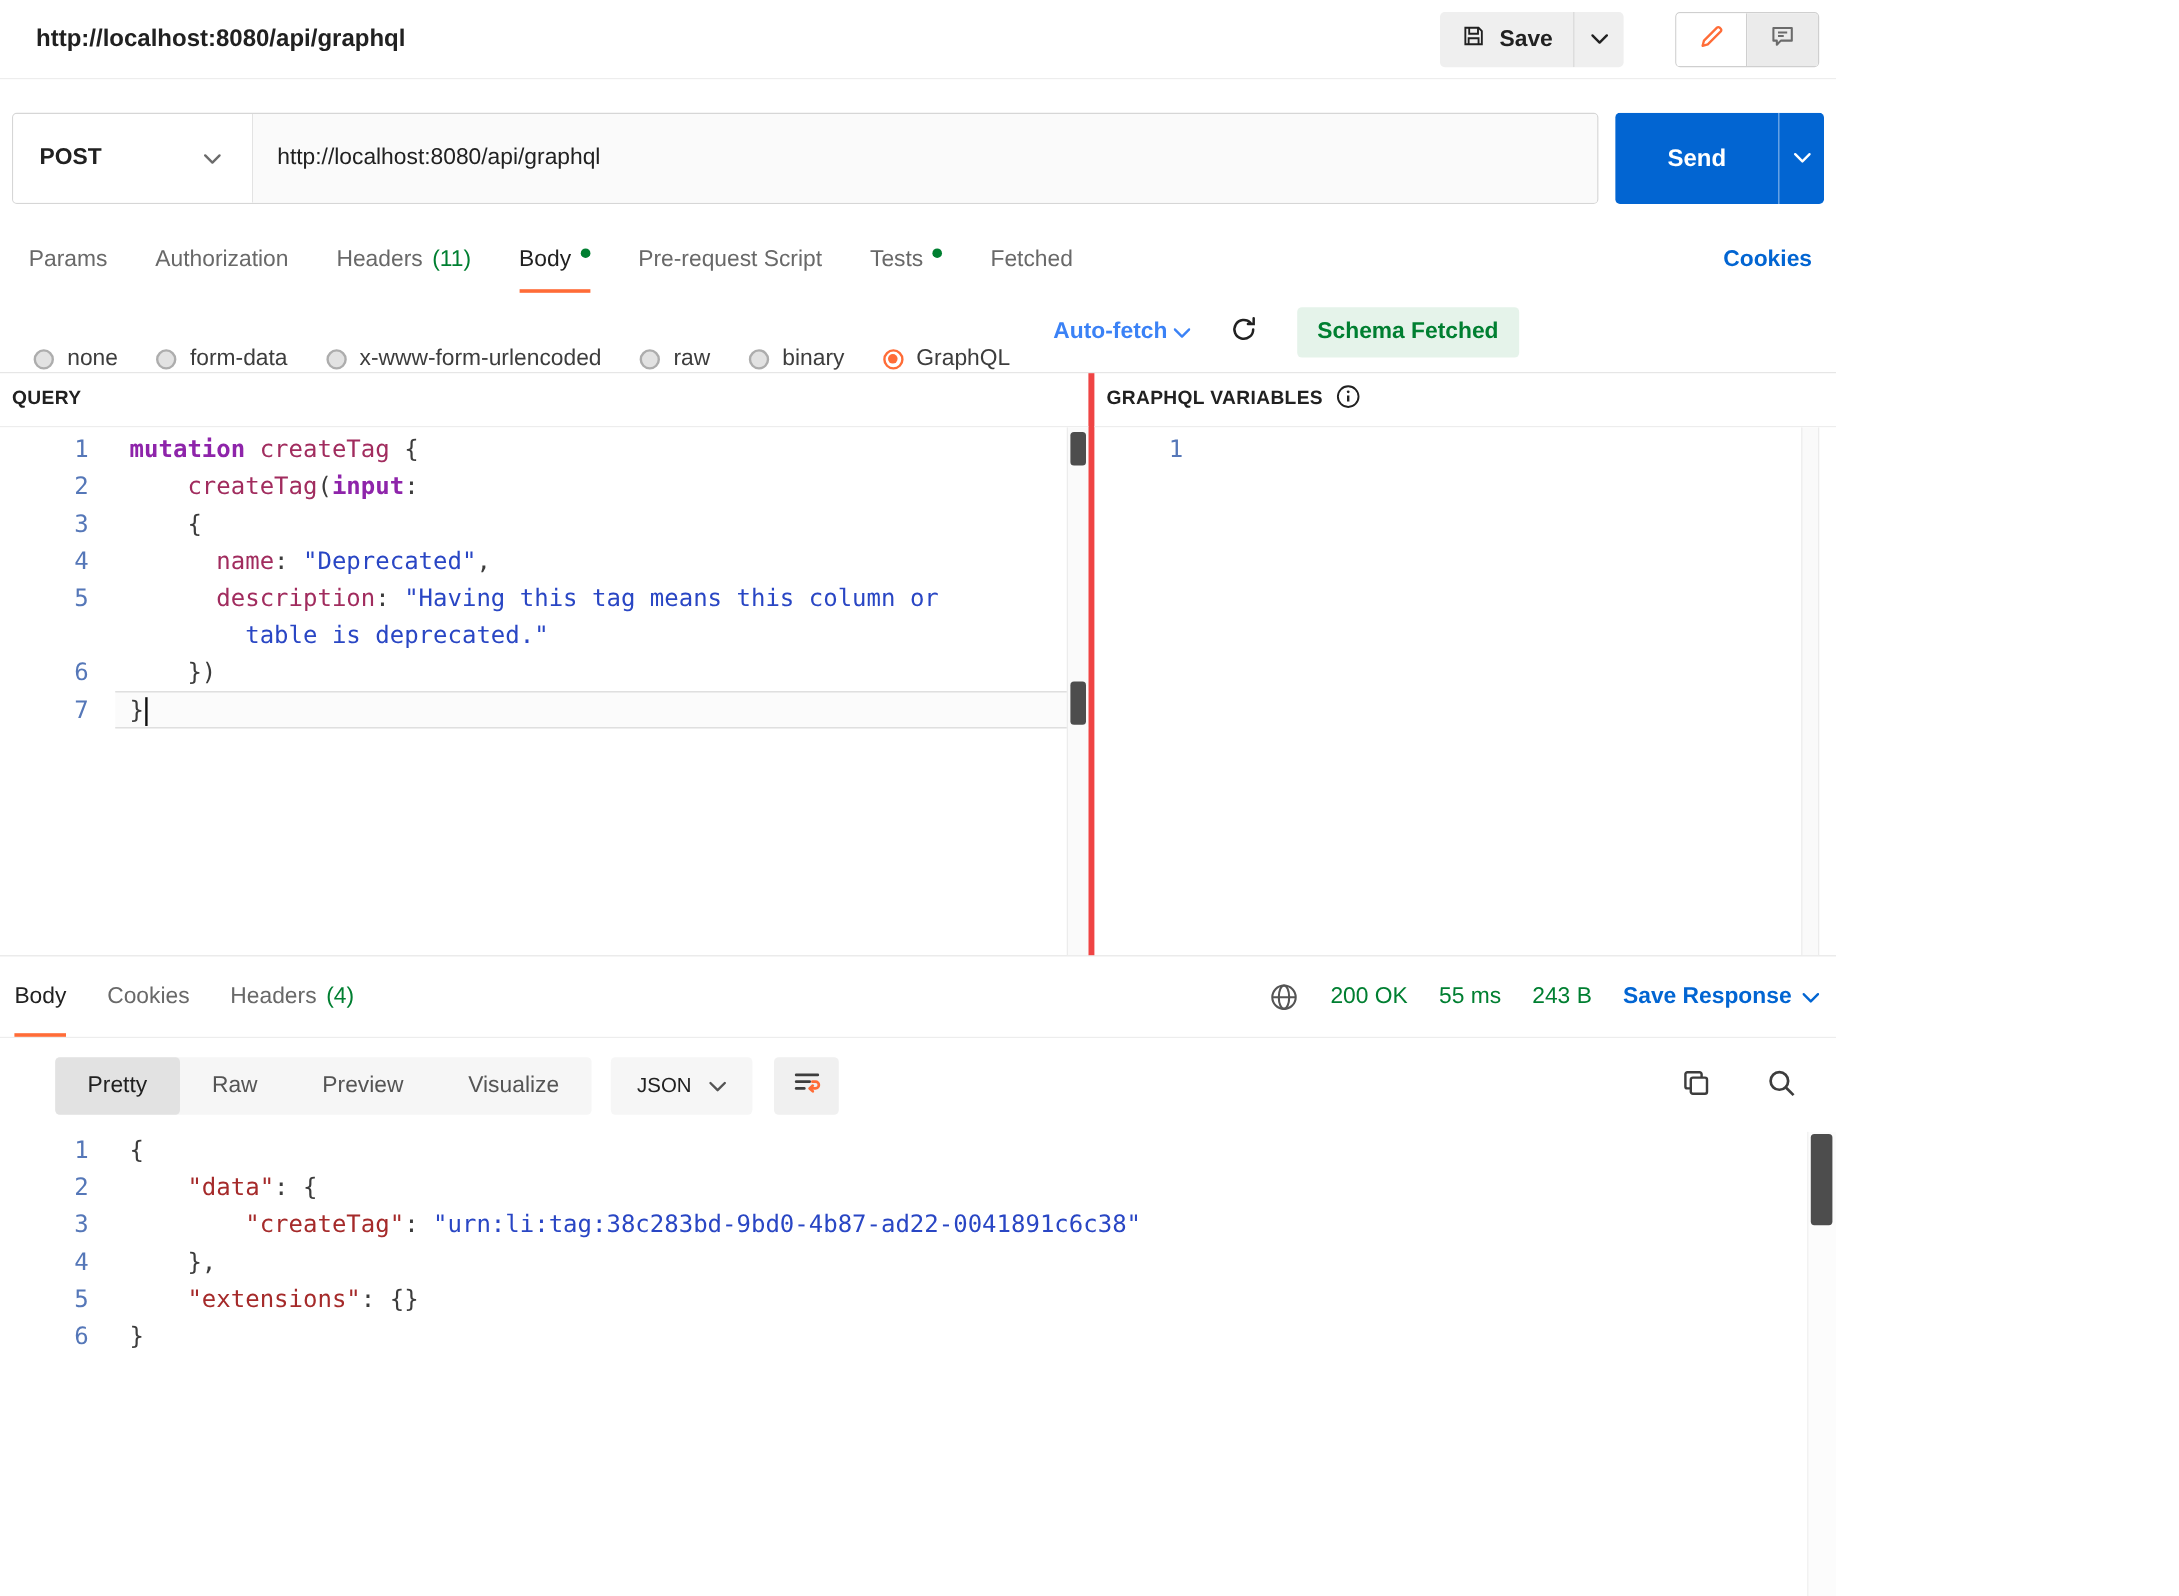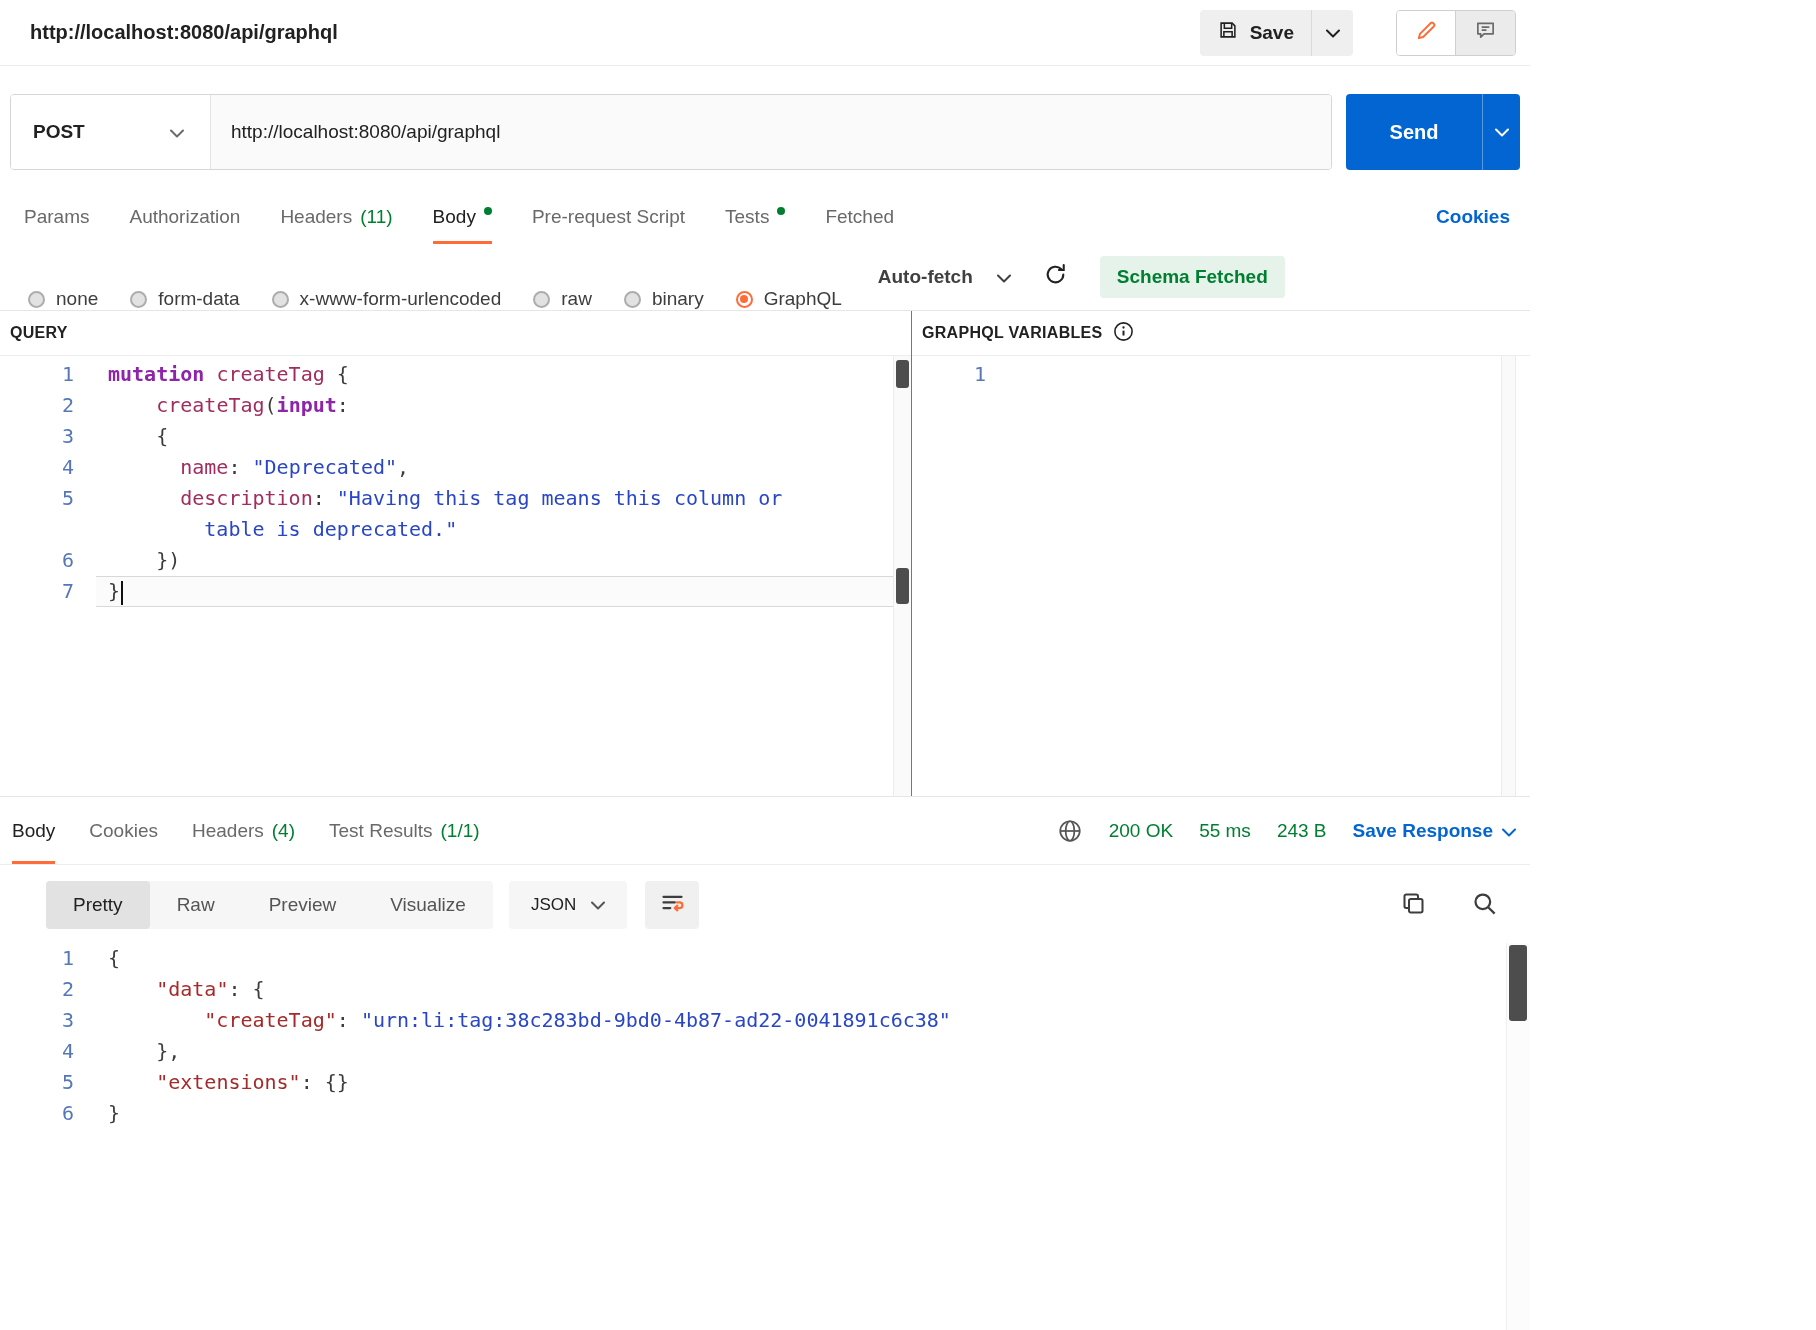--- a/index.html
+++ b/index.html
@@ -39,29 +39,29 @@
   .count { color:#007f31; }
   .dot { width:8px; height:8px; border-radius:50%; background:#007f31; margin-top:-12px; }
   .cookies { margin-left:auto; align-self:center; color:#0265d2; font-weight:600; }
 
   
   .body-type-row { display:flex; align-items:center; gap:32px; padding:0 28px; height:66px; font-size:19px; color:#3d3d3d; }
   .radio-opt { display:flex; align-items:center; gap:11px;margin-top:44px; }
   .radio { width:17px; height:17px; border-radius:50%; border:2px solid #adadad; background:#e2e2e2; flex:none; }
   .radio.selected { border-color:#ff6c37; background:#fff; position:relative; }
   .radio.selected::after { content:""; position:absolute; inset:2.5px; border-radius:50%; background:#ff6c37; }
-  .autofetch { color:#404040; font-weight:600; display:flex; align-items:center; gap:24px; margin-left:4px; }
+  .autofetch { color:#3b82f6; font-weight:600; display:flex; align-items:center; gap:5px; margin-left:4px; }
   .refresh-btn { display:flex; align-items:center; color:#212121; }
   .schema-badge { background:#e5f3ea; color:#007f31; font-weight:600; padding:10px 17px; border-radius:4px; font-size:19px; }
 
   .h-divider { border-top:1px solid #e6e6e6; }
 
   
   .panes { display:flex; height:486px; border-bottom:1px solid #e6e6e6; }
-  .pane-query { width:912px; border-right:1px solid #ef4444; display:flex; flex-direction:column; }
+  .pane-query { width:912px; border-right:5px solid #ef4444; display:flex; flex-direction:column; }
   .pane-vars { flex:1; display:flex; flex-direction:column; }
   .pane-header { height:44px; flex:none; display:flex; align-items:center; gap:10px; padding:0 10px; font-size:16px; font-weight:bold; letter-spacing:.3px; color:#212121; }
   .pane-body { position:relative; flex:1; overflow:hidden; border-top:1px solid #ededed; padding-top:3px; }
 
   .code, .code * { font-family:"DejaVu Sans Mono", monospace; }
   .code { font-size:20px; line-height:31px; }
   .code-row { display:flex; position:relative; min-height:31px; }
   .gutter { width:90px; flex:none; text-align:right; padding-right:16px; color:#5577b8; user-select:none; }
   .code-text { white-space:pre; color:#3c3c3c; padding-left:18px; }
   .tok-kw  { color:#8e24aa; font-weight:bold; }
@@ -320,24 +320,20 @@
         <div class="resp-tab active">
             <span>Body</span>
           </div>
         <div class="resp-tab">
             <span>Cookies</span>
           </div>
         <div class="resp-tab">
             <span>Headers</span>
             <span class="count">(4)</span>
           </div>
-        <div class="resp-tab">
-            <span>Test Results</span>
-            <span class="count">(1/1)</span>
-          </div>
       </div>
       <div class="resp-status">
         <span class="globe">
           <svg width="26" height="26" viewBox="0 0 24 24" fill="none" stroke="#555" stroke-width="1.6">
               <circle cx="12" cy="12" r="9"></circle>
               <ellipse cx="12" cy="12" rx="4" ry="9"></ellipse>
               <path d="M3.4 12h17.2"></path>
             </svg>
         </span>
         <span>200 OK</span>

